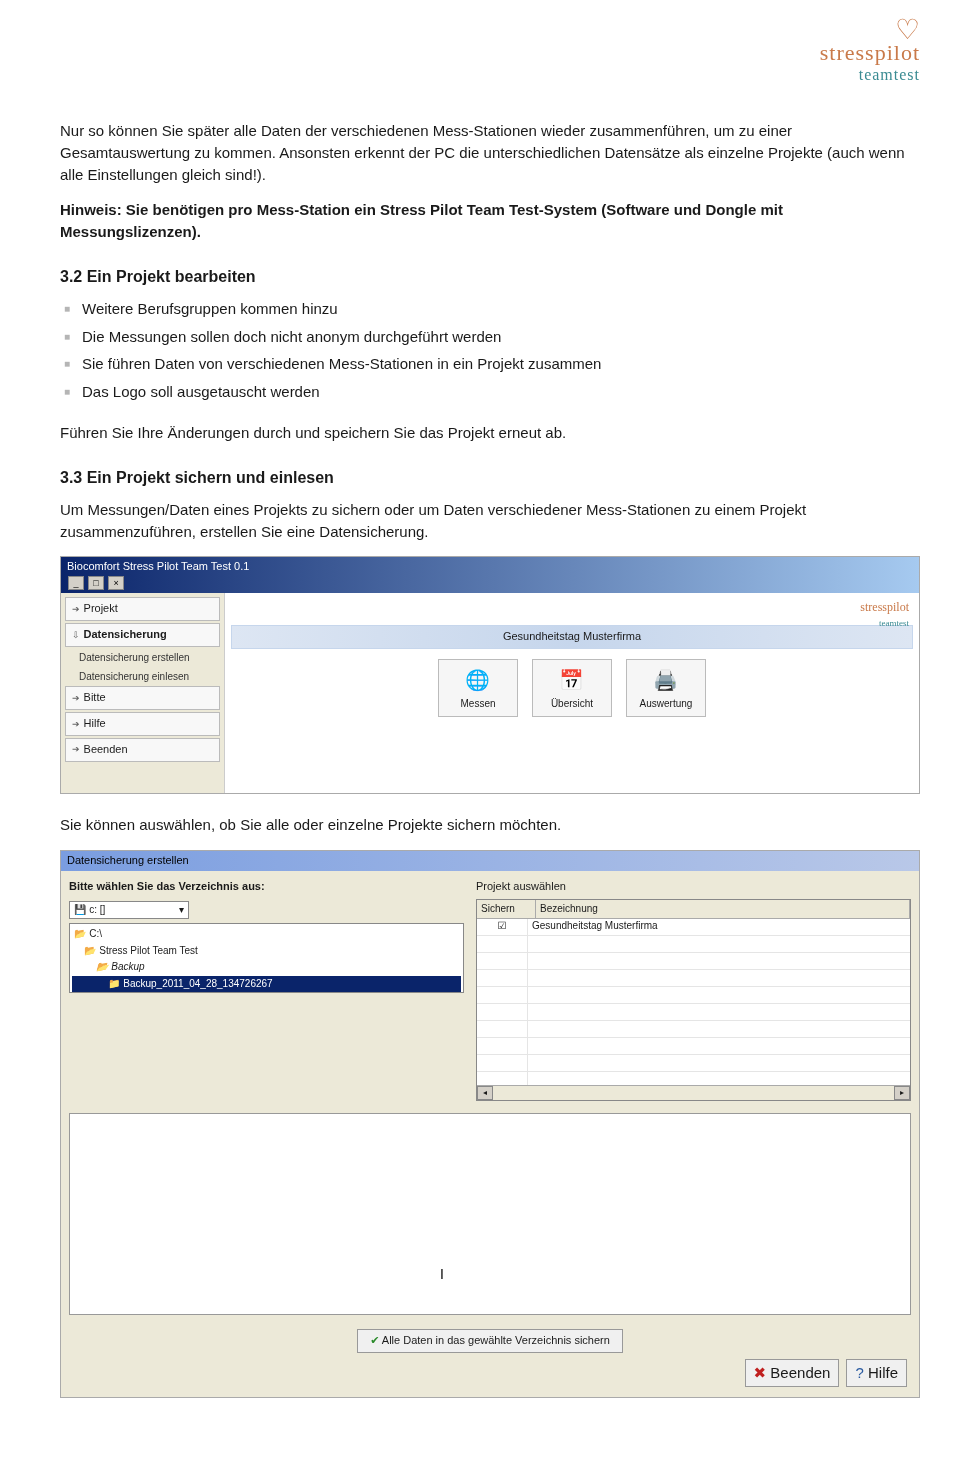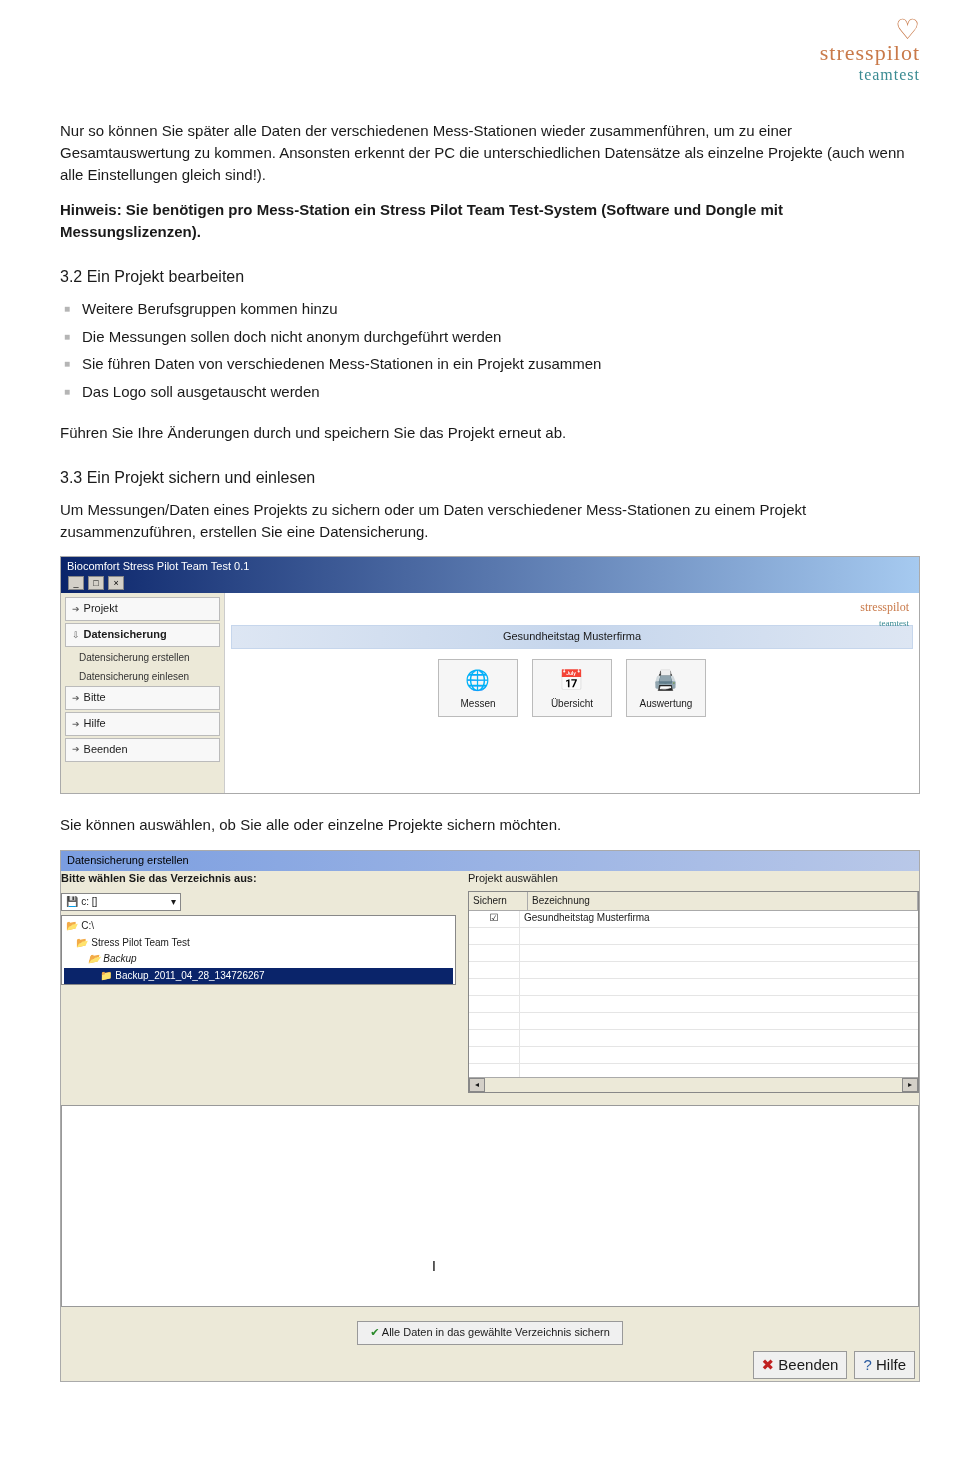--- a/index.html
+++ b/index.html
@@ -39,21 +39,21 @@
   .body-text {
     font-size: 15px;
     line-height: 1.45;
     margin: 90px 0 0 0;
     color: #1a1a1a;
   }
   .body-text p { margin: 0 0 14px 0; }
   .body-text p.bold { font-weight: bold; }
   .body-text h3 {
     font-size: 16px;
-    font-weight: normal;
+    font-weight: bold;
     margin: 22px 0 10px 0;
   }
   .body-text ul {
     list-style: none;
     padding: 0;
     margin: 6px 0 19px 0;
   }
   .body-text ul li {
     padding-left: 22px;
     position: relative;
@@ -183,21 +183,21 @@
     font-size: 11px;
     margin: 10px 0 0 0;
   }
   .dlg-title {
     background: linear-gradient(to right, #7a9de0, #b9c8e8);
     color: #000;
     padding: 2px 6px;
     font-size: 11px;
   }
   .dlg-body {
-    padding: 0;
+    padding: 8px;
     background: #ece9d8;
   }
   .dlg-top {
     display: flex;
     gap: 12px;
   }
   .dlg-left {
     width: 395px;
   }
   .dlg-left .label {

